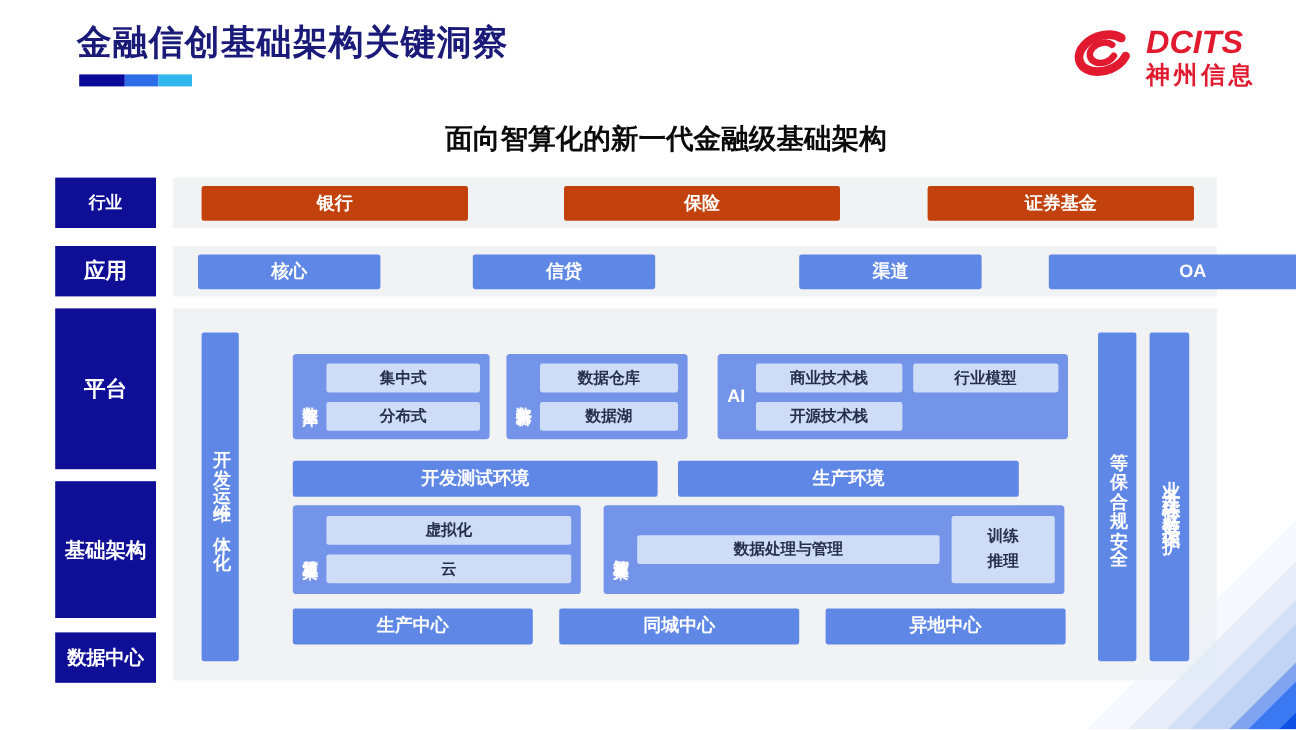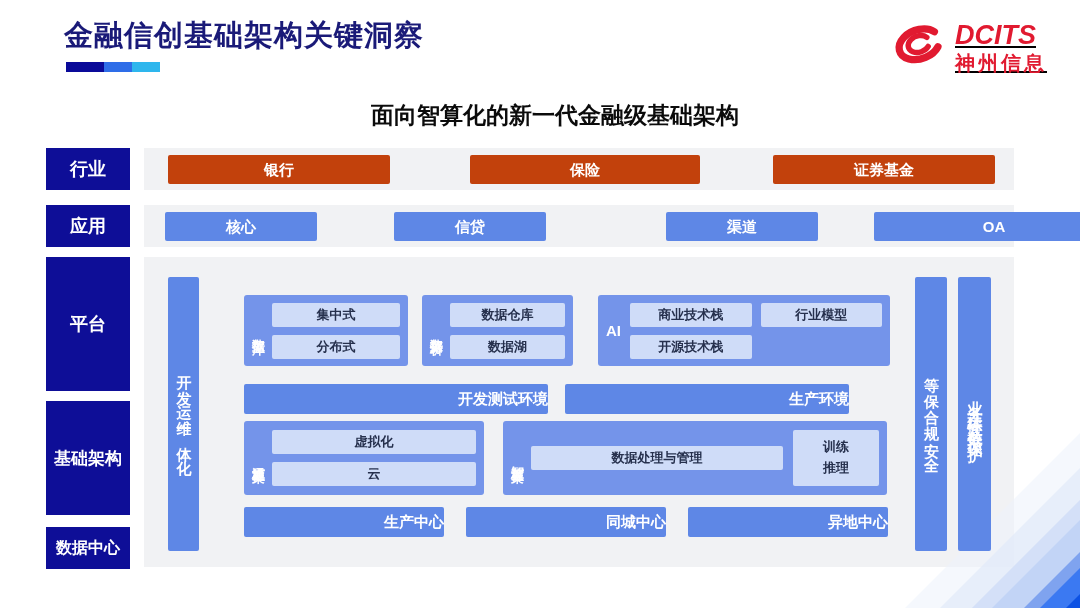--- a/index.html
+++ b/index.html
@@ -5,30 +5,30 @@
   html,body{margin:0;padding:0;background:#fff;}
   body{font-family:"Liberation Sans",sans-serif;}
   .canvas{position:relative;width:1080px;height:608px;background:#ffffff;overflow:hidden;}
 
   
   .title{position:absolute;left:64px;top:16px;font-size:29px;font-weight:bold;color:#1a1a78;letter-spacing:1px;}
   .title-accent{position:absolute;left:66px;top:62px;width:94px;height:10px;display:flex;}
   .title-accent .seg1{width:38px;background:#0a0a99;}
   .title-accent .seg2{width:28px;background:#2e6de8;}
   .title-accent .seg3{width:28px;background:#2eb6ed;}
-  .logo{position:absolute;left:890px;top:20px;display:flex;align-items:center;gap:7px;text-decoration:underline;}
+  .logo{position:absolute;left:890px;top:20px;display:flex;align-items:center;gap:7px;}
   .logo-texts{display:flex;flex-direction:column;line-height:1;}
   .logo-brand{font-size:27px;font-weight:800;font-style:italic;color:#e11a30;letter-spacing:0px;}
   .logo-company{font-size:20px;font-weight:bold;color:#e11a30;letter-spacing:3px;margin-top:4px;}
   .subtitle{position:absolute;left:30px;top:100px;width:1050px;text-align:center;font-size:23px;font-weight:bold;color:#0b0b0b;}
 
   
   .layer-label{position:absolute;left:46px;width:84px;background:#0e0e97;color:#fff;font-weight:bold;
     display:flex;align-items:center;justify-content:center;text-align:center;}
-  .ll-industry{top:148px;height:42px;font-size:18px;}
+  .ll-industry{top:148px;height:42px;font-size:14px;}
   .ll-app{top:205px;height:42px;font-size:18px;}
   .ll-platform{top:257px;height:134px;font-size:18px;}
   .ll-infra{top:401px;height:114px;font-size:17px;}
   .ll-dc{top:527px;height:42px;font-size:16px;}
 
   
   .strip{position:absolute;left:144px;width:870px;background:#f1f2f4;z-index:1;}
   .strip1{top:148px;height:42px;}
   .strip2{top:205px;height:42px;}
   .panel{top:257px;height:310px;}
@@ -55,21 +55,21 @@
   .group-label-h{color:#fff;font-weight:bold;font-size:15px;margin-right:9px;}
   .group-items{flex:1;display:flex;flex-direction:column;gap:8px;}
   .group-grid{flex:1;display:grid;grid-template-columns:1fr 1fr;gap:8px 9px;}
   .chip{background:#cfdcf8;color:#26304d;font-size:13px;font-weight:bold;text-align:center;
     height:24px;line-height:24px;border-radius:2px;}
   .g-db{left:244px;top:295px;width:164px;height:71px;}
   .g-analytics{left:422px;top:295px;width:151px;height:71px;}
   .g-ai{left:598px;top:295px;width:292px;height:71px;}
 
   
-  .bar{position:absolute;background:#5e87e6;color:#fff;font-weight:bold;font-size:15px;text-align:right;
+  .bar{position:absolute;background:#5e87e6;color:#fff;font-weight:bold;font-size:15px;text-align:center;
     height:30px;line-height:30px;border-radius:2px;z-index:1;}
   .env0{left:244px;top:384px;width:304px;}
   .env1{left:565px;top:384px;width:284px;}
   .c0{left:244px;top:507px;width:200px;}
   .c1{left:466px;top:507px;width:200px;}
   .c2{left:688px;top:507px;width:200px;}
 
   
   .g-general{left:244px;top:421px;width:240px;height:74px;}
   .g-intel{left:503px;top:421px;width:384px;height:74px;}

